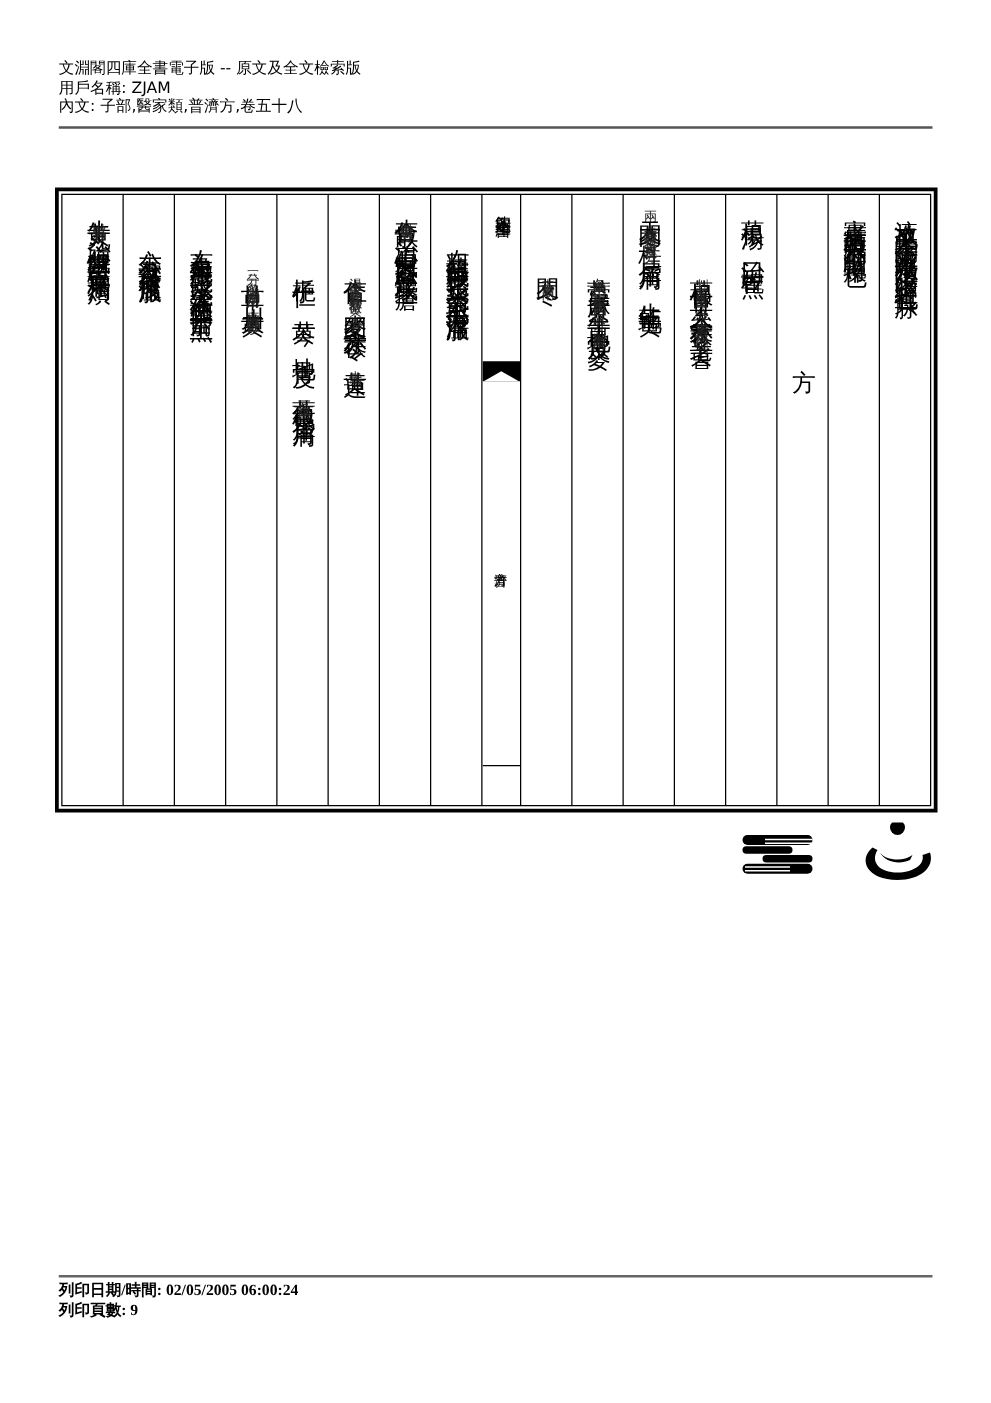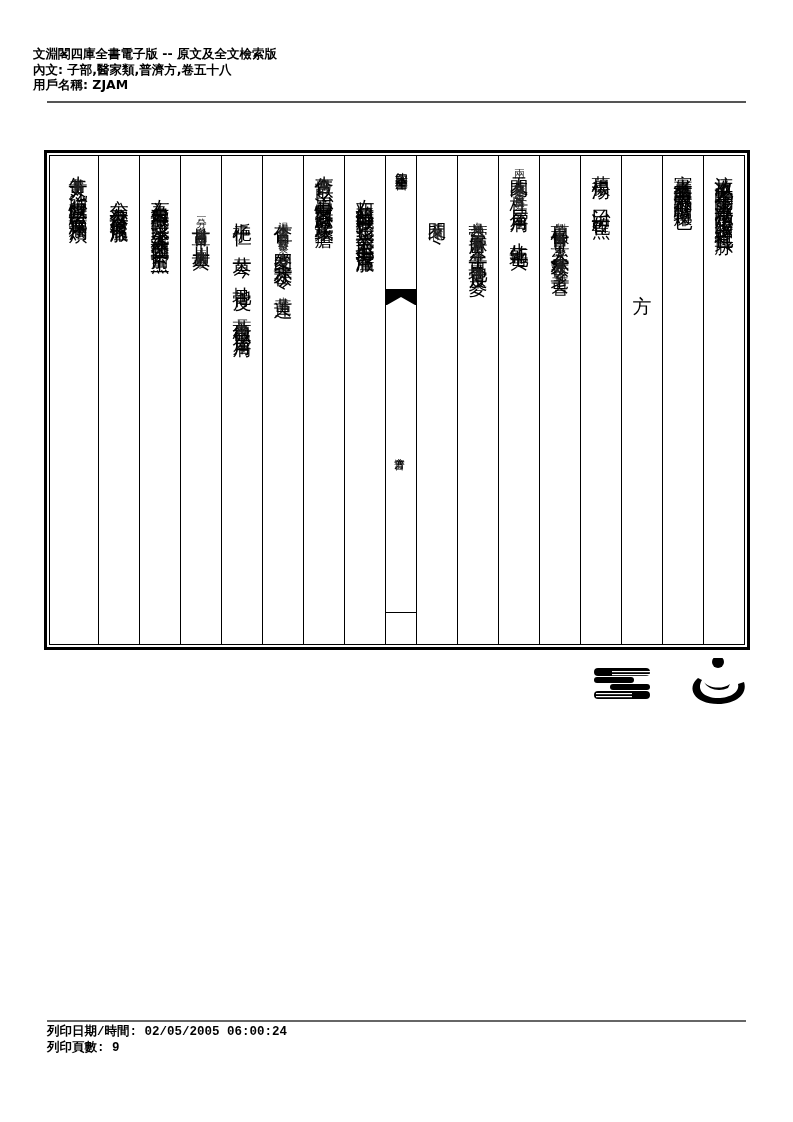--- a/index.html
+++ b/index.html
@@ -1,21 +1,21 @@
 <!DOCTYPE html>
 <html><head>
 <meta charset="utf-8">
 <style>
   html, body { margin: 0; padding: 0; background: #ffffff; }
   body { width: 793px; height: 1122px; position: relative; overflow: hidden;
          font-family: "DejaVu Serif", "Liberation Serif", serif; color: #000; }
 
-  .hdr-left { position: absolute; left: 33px; top: 46px; width: 400px;
+  .hdr-left { position: absolute; left: 47px; top: 46px; width: 400px;
               font-family: "DejaVu Sans", "Liberation Sans", sans-serif;
-              font-weight: bold; font-size: 12.5px; line-height: 15.5px; }
+              font-weight: normal; font-size: 12.5px; line-height: 15.5px; }
   .hdr-right { position: absolute; left: 530px; top: 50px; width: 230px;
                font-family: "DejaVu Serif", "Liberation Serif", serif;
                font-size: 11.5px; line-height: 20px; text-align: left; }
   .hdr-right div:first-child { padding-left: 8px; }
   .hdr-rule { position: absolute; left: 47px; top: 101px; width: 699px; height: 2px; background: #555; }
 
   .frame { position: absolute; left: 44px; top: 150px; width: 706px; height: 500px;
            border: 3px solid #000; box-sizing: border-box; }
   .frame-inner { position: absolute; left: 2px; top: 2px; right: 2px; bottom: 2px;
                  border: 1px solid #000; display: flex; flex-direction: row-reverse; }
@@ -41,30 +41,30 @@
                 border-left: 14px solid transparent; border-right: 14px solid transparent;
                 border-bottom: 8px solid #fff; }
   .center-sub { writing-mode: vertical-rl; text-orientation: upright;
                 font-size: 10.5px; line-height: 16px; position: absolute; top: 294px; left: 6px; }
   .center-line { position: absolute; left: 0; right: 0; top: 456px; height: 1px; background: #000; }
 
   .logo { position: absolute; left: 590px; top: 658px; width: 170px; height: 50px; }
 
   .ftr-rule { position: absolute; left: 47px; top: 1020px; width: 699px; height: 2px; background: #666; }
   .ftr { position: absolute; left: 47px; top: 1025px; width: 500px;
-         font-family: Liberation Mono, monospace;
+         font-family: Liberation Serif, serif;
          font-weight: bold; font-size: 12.5px; line-height: 15.5px; }
 </style>
 </head>
 <body>
 
 <div class="hdr-left">
   <div>文淵閣四庫全書電子版 -- 原文及全文檢索版</div>
+  <div>用戶名稱: ZJAM</div>
   <div>內文: 子部,醫家類,普濟方,卷五十八</div>
-  <div>用戶名稱: ZJAM</div>
 </div>
 <div class="hdr-right">
 </div>
 <div class="hdr-rule"></div>
 
 <div class="frame">
   <div class="frame-inner" id="cols">
       <div class="col" style="width: 41px;">
         <div class="vt">
           <div><span class="seg">液故也又左手關上脉浮為陽足少陽膽之經也其脉</span></div>

